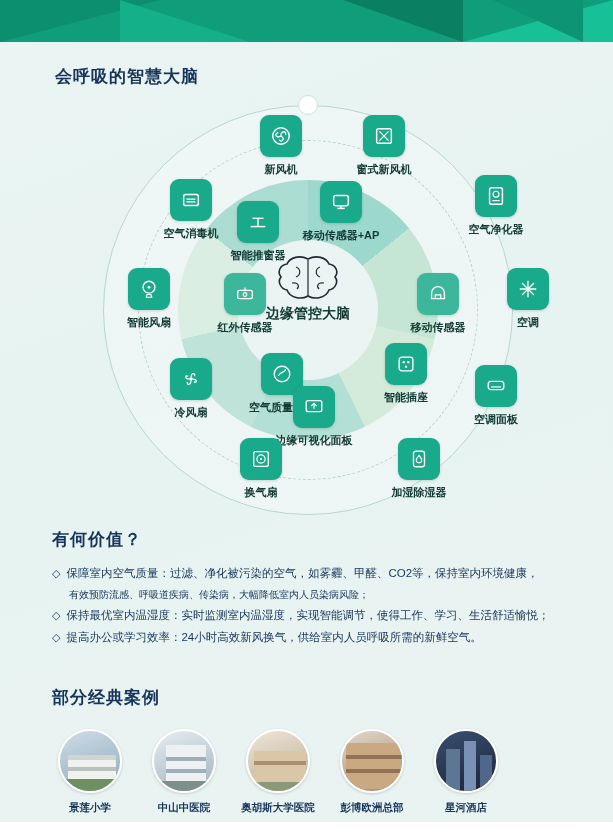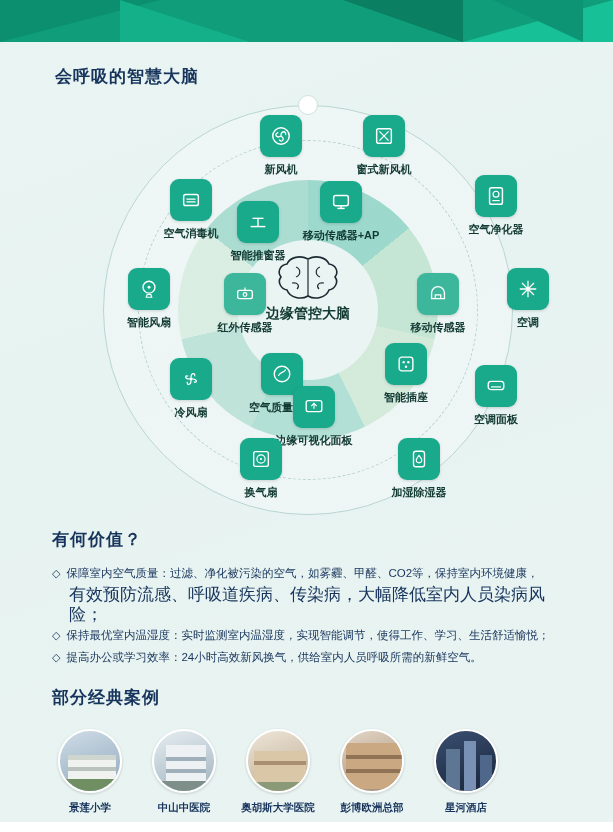--- a/index.html
+++ b/index.html
@@ -126,21 +126,21 @@
     position: absolute; left: 52px; top: 528px; width: 520px;
   }
   .value .h2 { margin-bottom: 12px; }
   .vline {
     display: flex; align-items: flex-start; gap: 6px;
     font-size: 11.5px; color: #17345c; line-height: 20px; margin-bottom: 2px;
   }
   .vline .dia { color: #17345c; font-size: 11px; line-height: 20px; }
   .vline .txt { flex: 1; }
   .vsub {
-    font-size: 17px; color: #17345c; line-height: 20px; padding-left: 17px;
+    font-size: 10px; color: #17345c; line-height: 20px; padding-left: 17px;
   }
 
   
   .cases { position: absolute; left: 52px; top: 686px; width: 520px; }
   .cases .h2 { margin-bottom: 20px; }
   .case-row { display: flex; gap: 18px; }
   .case {
     width: 76px; text-align: center;
   }
   .case .thumb {

